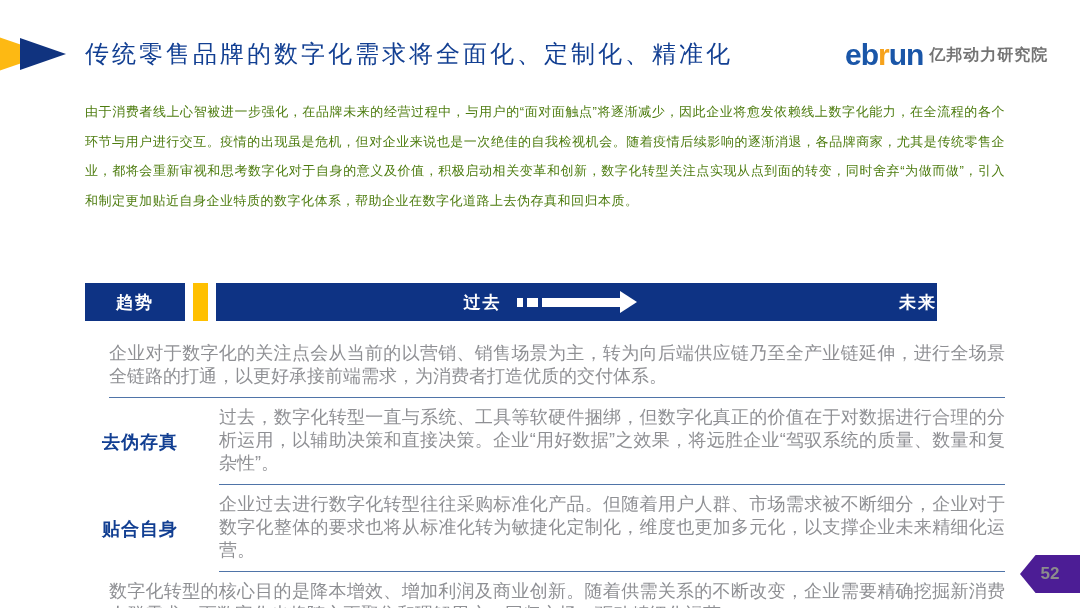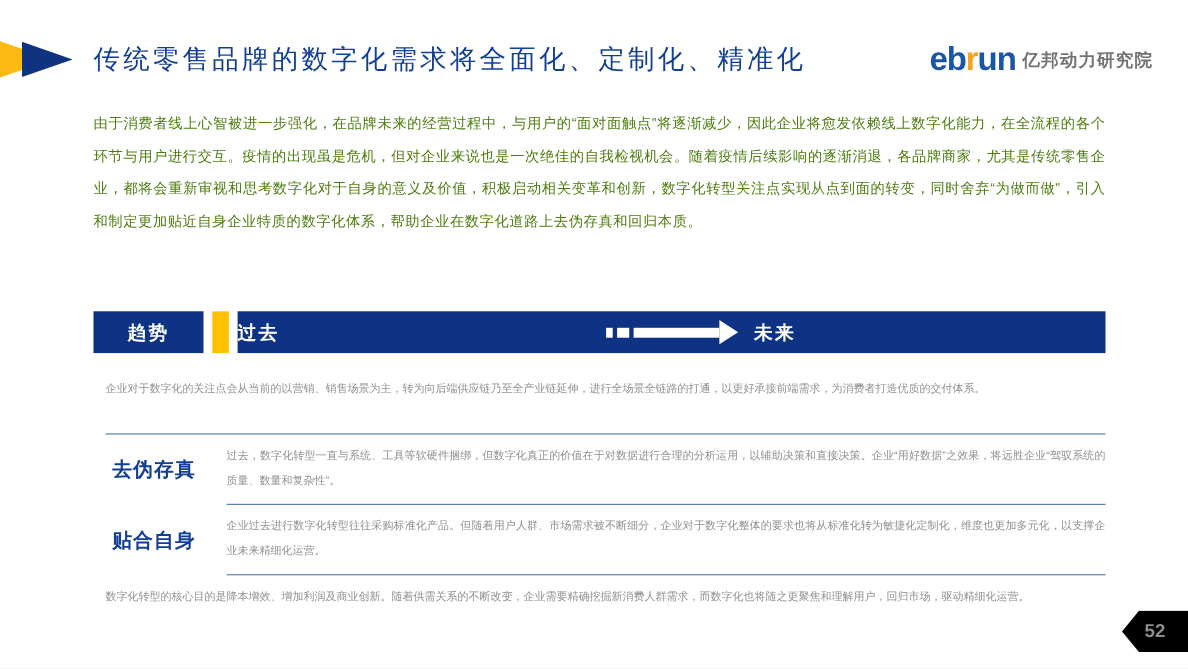--- a/index.html
+++ b/index.html
@@ -42,68 +42,68 @@
 
   
   .intro {
     position:absolute; left:85px; top:97px; width:920px;
     font-size:13px; line-height:29.5px; color:#4d7c0f;
     text-align:justify; letter-spacing:0.5px;
   }
 
   
   .tbl-header {
-    position:absolute; left:85px; top:283px; width:920px; height:38px;
+    position:absolute; left:85px; top:283px; width:852px; height:38px;
     display:flex; align-items:stretch;
   }
   .th-trend {
     width:100px; background:#0e3384; color:#ffffff;
     font-size:17px; font-weight:bold; letter-spacing:2px;
     display:flex; align-items:center; justify-content:center;
   }
   .th-gap { width:8px; }
   .th-accent { width:15px; background:#ffc000; }
   .th-main {
     flex:1; background:#0e3384; color:#ffffff;
     font-size:17px; font-weight:bold; letter-spacing:2px;
     display:flex; align-items:center;
   }
-  .th-past, .th-future { flex:1; text-align:left;font-family:Liberation Mono, monospace; }
+  .th-past, .th-future { flex:1; text-align:right;font-family:Liberation Mono, monospace; }
   .arrow-wrap { width:150px; display:flex; align-items:center; justify-content:center; }
   .arrow-wrap .dash1 { width:6px; height:9px; background:#ffffff; margin-right:4px; }
   .arrow-wrap .dash2 { width:11px; height:9px; background:#ffffff; margin-right:4px; }
   .arrow-wrap .shaft { width:78px; height:9px; background:#ffffff; }
   .arrow-wrap .head {
     width:0; height:0;
     border-top:11px solid transparent;
     border-bottom:11px solid transparent;
     border-left:17px solid #ffffff;
   }
 
   
   .tbl-body { position:absolute; left:85px; top:334px; width:920px; }
   .trow { display:flex; min-height:61px; }
   .trow-label {
     width:110px; display:flex; align-items:center; justify-content:center;
     font-size:18px; font-weight:bold; color:#123f92; letter-spacing:1px;
   }
   .trow-text {
-    flex:1; margin-left:11px;
-    font-size:10px; line-height:23px; color:#8f9094;
+    flex:1; margin-left:24px;
+    font-size:18px; line-height:23px; color:#8f9094;
     padding:8px 0 9px 0;
     border-bottom:1px solid #4f74a8;
     text-align:justify;
   }
   .trow:last-child .trow-text { border-bottom:none;font-family:Liberation Serif, serif; }
 
   
   .page-badge {
     position:absolute; right:0; bottom:15px;
     width:60px; height:38px;
-    background:#000000;
+    background:#4c1d95;
     -webkit-clip-path:polygon(0 50%, 26% 0, 100% 0, 100% 100%, 26% 100%);
     clip-path:polygon(0 50%, 26% 0, 100% 0, 100% 100%, 26% 100%);
     display:flex; align-items:center; justify-content:center;
     color:#8c8c8c; font-size:17px; font-weight:bold;
   }
 </style>
 </head>
 <body>
 
 <div class="slide">

